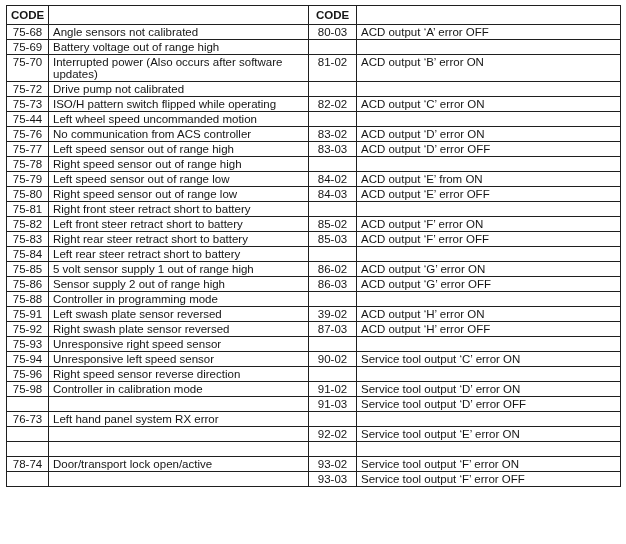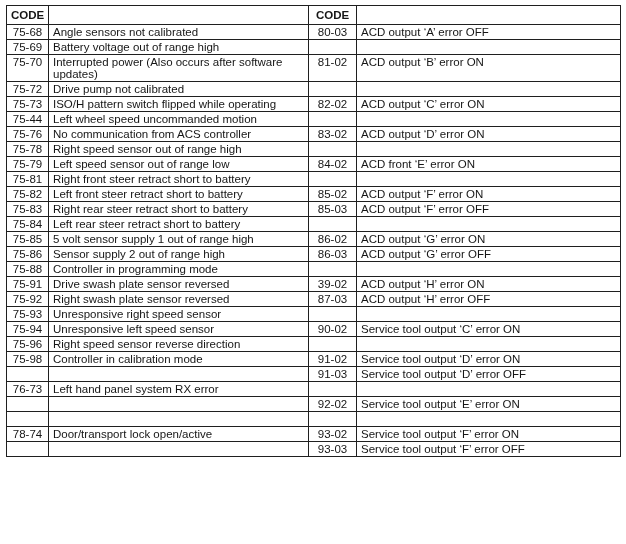--- a/index.html
+++ b/index.html
@@ -115,30 +115,42 @@
           <td class="code"></td>
           <td class="desc"></td>
         </tr>
         <tr>
           <td class="code">75-76</td>
           <td class="desc">No communication from ACS controller</td>
           <td class="code">83-02</td>
           <td class="desc">ACD output ‘D’ error ON</td>
         </tr>
         <tr>
+          <td class="code">75-77</td>
+          <td class="desc">Left speed sensor out of range high</td>
+          <td class="code">83-03</td>
+          <td class="desc">ACD output ‘D’ error OFF</td>
+        </tr>
+        <tr>
           <td class="code">75-78</td>
           <td class="desc">Right speed sensor out of range high</td>
           <td class="code"></td>
           <td class="desc"></td>
         </tr>
         <tr>
           <td class="code">75-79</td>
           <td class="desc">Left speed sensor out of range low</td>
           <td class="code">84-02</td>
-          <td class="desc">ACD front ‘E’ error ON</td>
+          <td class="desc">ACD output ‘E’ from ON</td>
+        </tr>
+        <tr>
+          <td class="code">75-80</td>
+          <td class="desc">Right speed sensor out of range low</td>
+          <td class="code">84-03</td>
+          <td class="desc">ACD output ‘E’ error OFF</td>
         </tr>
         <tr>
           <td class="code">75-81</td>
           <td class="desc">Right front steer retract short to battery</td>
           <td class="code"></td>
           <td class="desc"></td>
         </tr>
         <tr>
           <td class="code">75-82</td>
           <td class="desc">Left front steer retract short to battery</td>
@@ -170,21 +182,21 @@
           <td class="desc">ACD output ‘G’ error OFF</td>
         </tr>
         <tr>
           <td class="code">75-88</td>
           <td class="desc">Controller in programming mode</td>
           <td class="code"></td>
           <td class="desc"></td>
         </tr>
         <tr>
           <td class="code">75-91</td>
-          <td class="desc">Drive swash plate sensor reversed</td>
+          <td class="desc">Left swash plate sensor reversed</td>
           <td class="code">39-02</td>
           <td class="desc">ACD output ‘H’ error ON</td>
         </tr>
         <tr>
           <td class="code">75-92</td>
           <td class="desc">Right swash plate sensor reversed</td>
           <td class="code">87-03</td>
           <td class="desc">ACD output ‘H’ error OFF</td>
         </tr>
         <tr>

